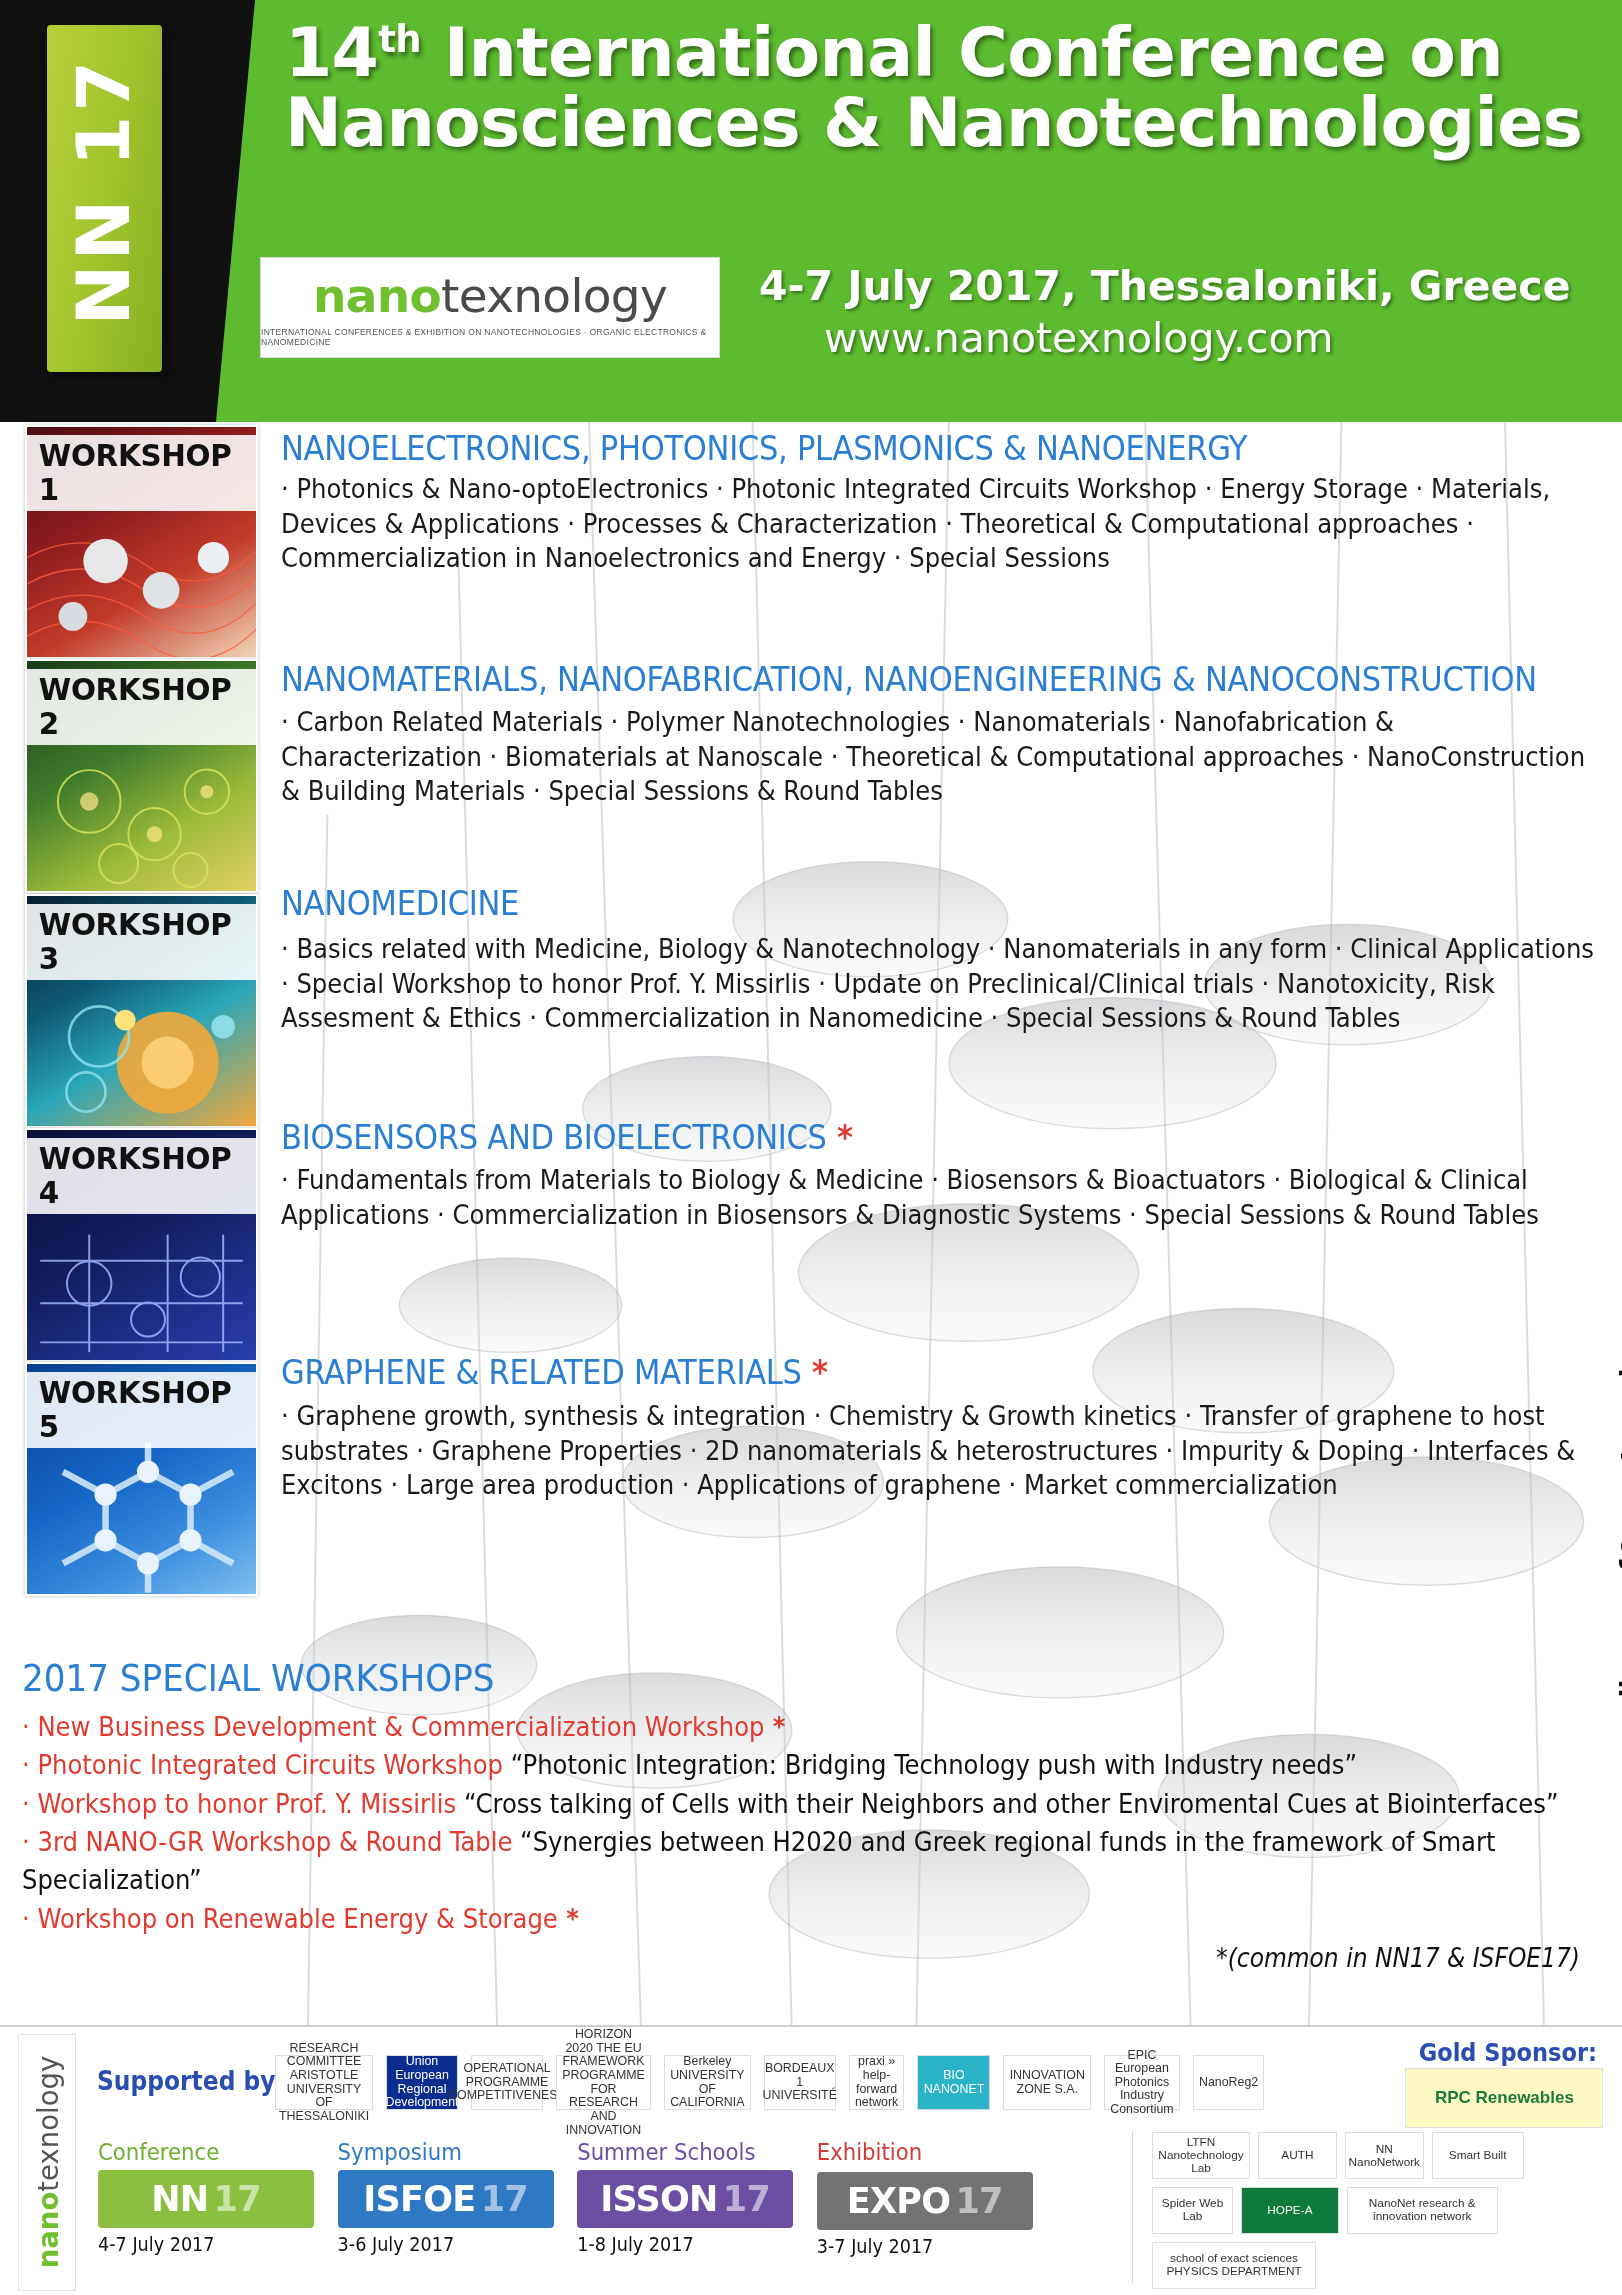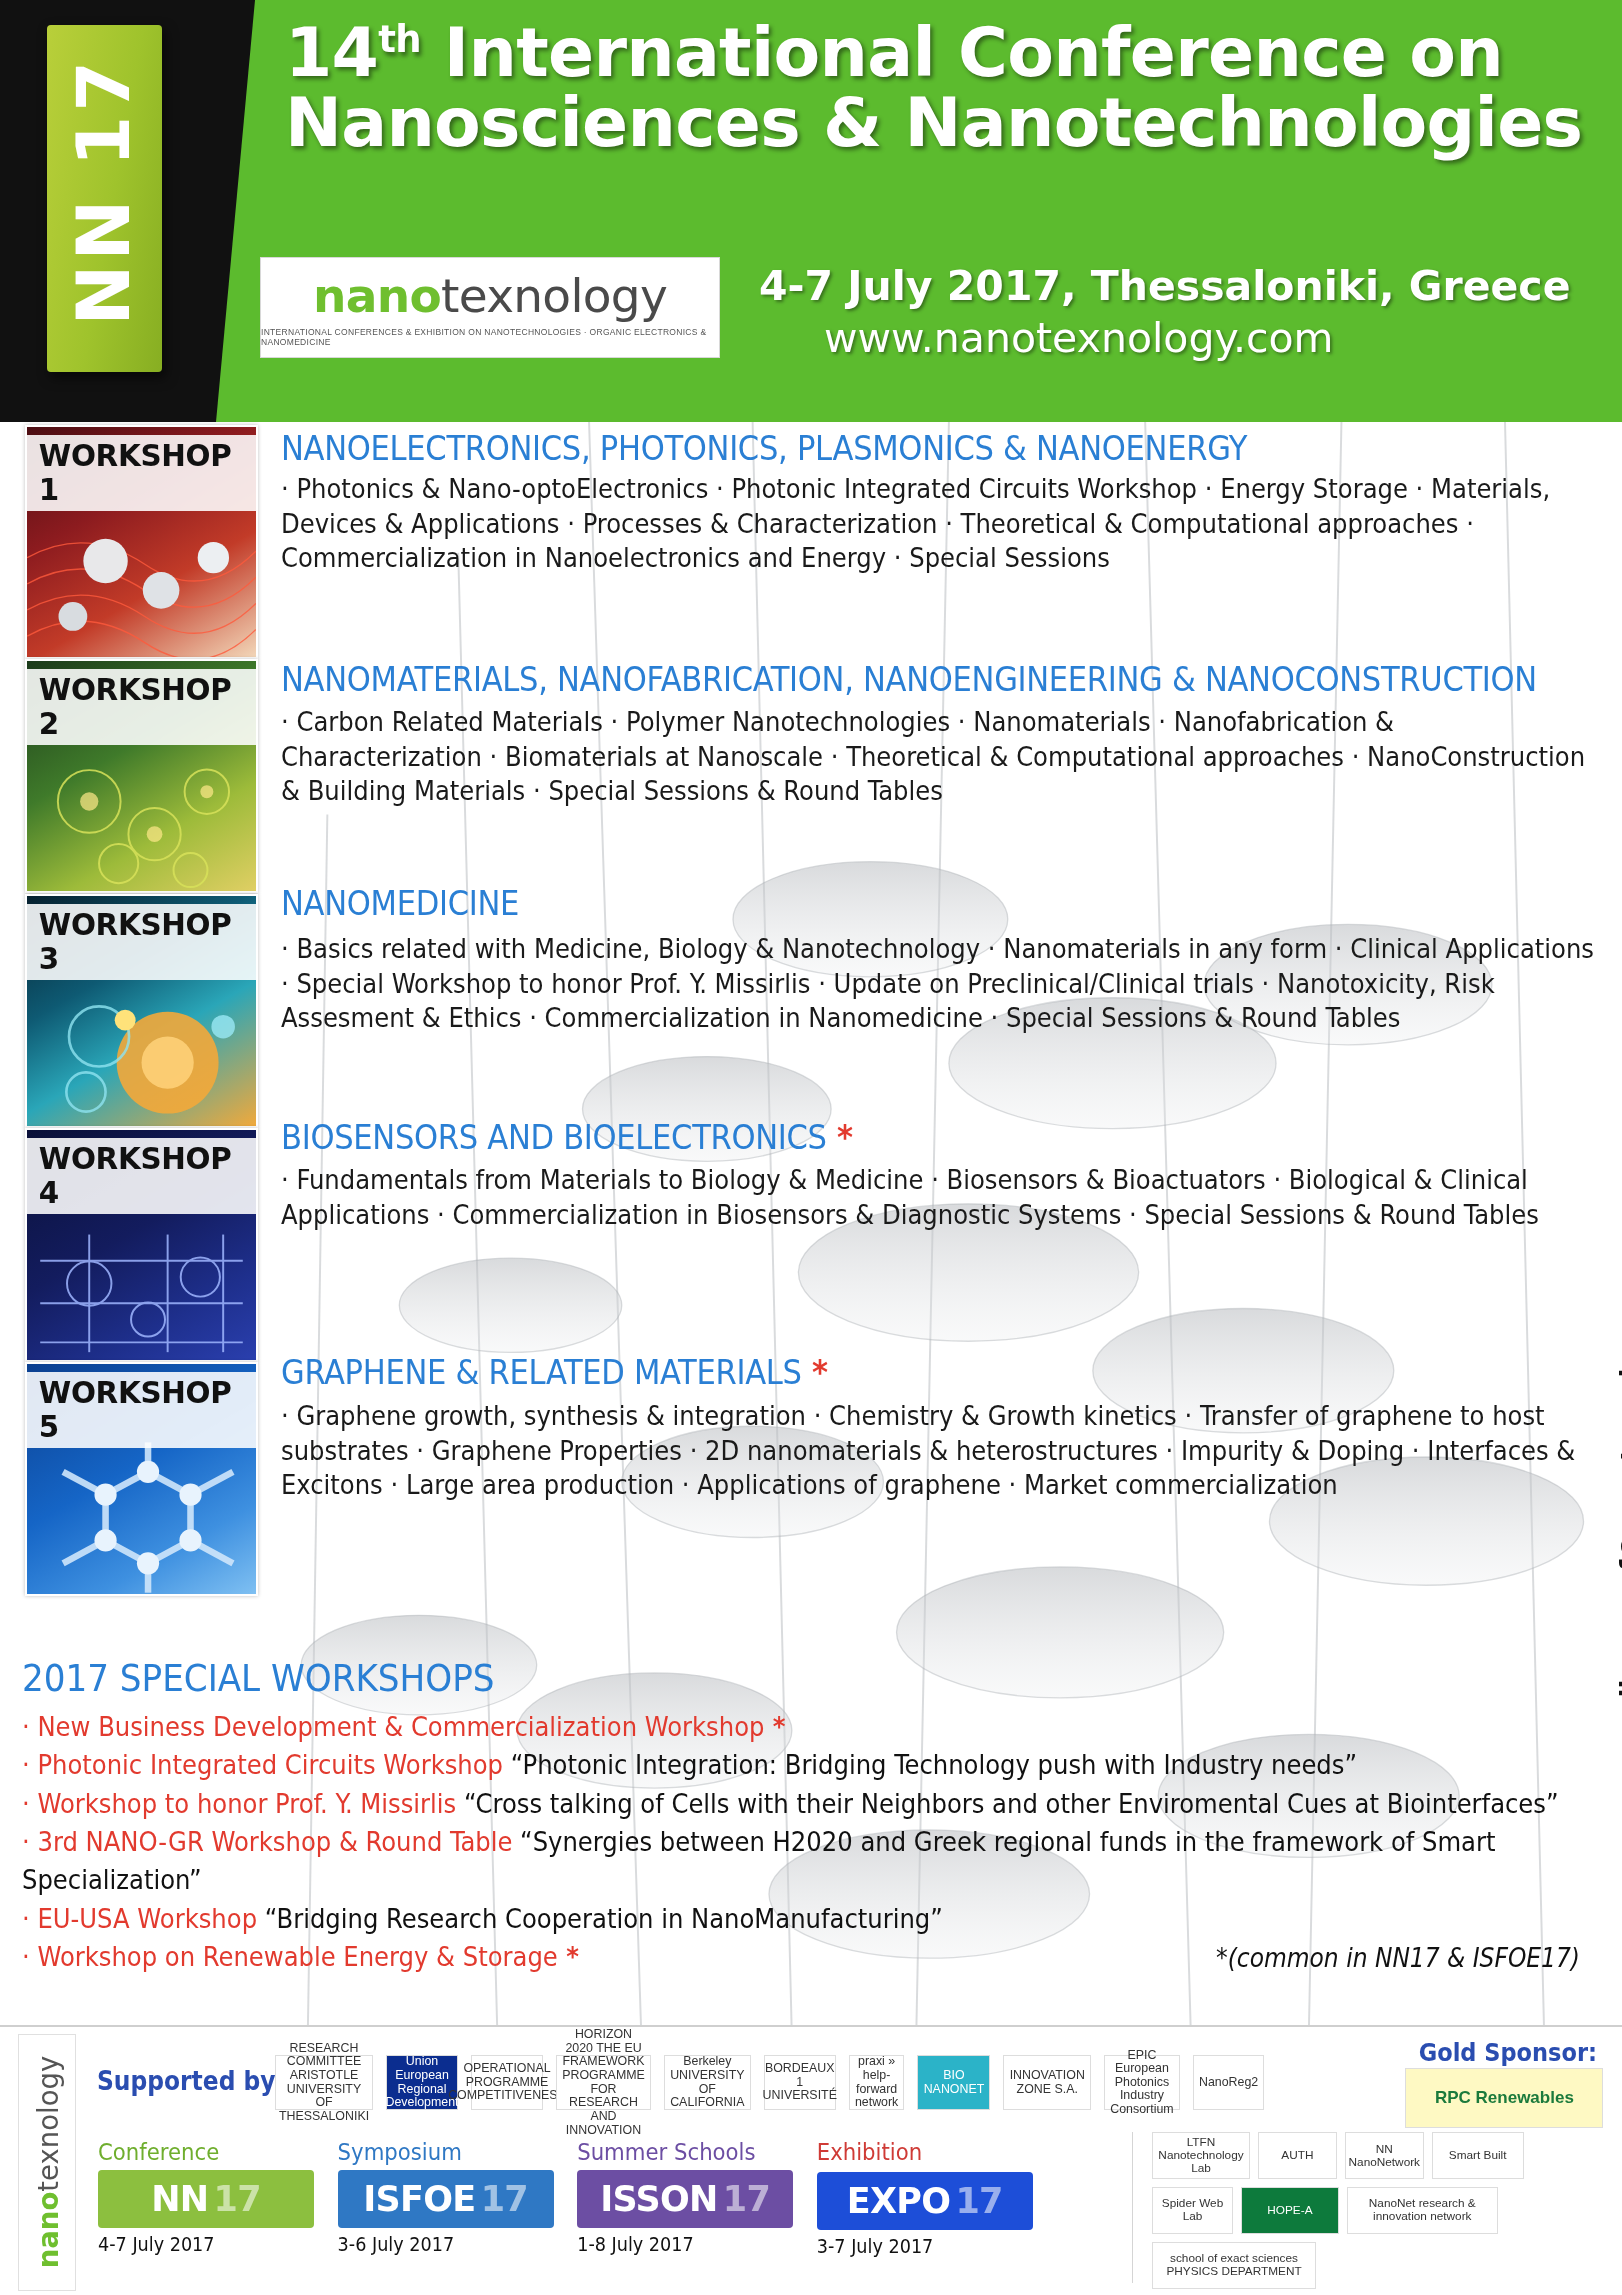--- a/index.html
+++ b/index.html
@@ -428,24 +428,20 @@
       <li>
         <span class="red">·</span>
         <span class="red">Workshop to honor Prof. Y. Missirlis</span><span> “Cross talking of Cells with their Neighbors and other Enviromental Cues at Biointerfaces”</span>
       </li>
       <li>
         <span class="red">·</span>
         <span class="red">3rd NANO-GR Workshop &amp; Round Table</span><span> “Synergies between H2020 and Greek regional funds in the framework of Smart Specialization”</span>
       </li>
       <li>
         <span class="red">·</span>
-        <span class="red">EU-USA Workshop</span><span> “Bridging Research Cooperation in NanoManufacturing”</span>
-      </li>
-      <li>
-        <span class="red">·</span>
         <span class="red">Workshop on Renewable Energy &amp; Storage</span><span class="star"> *</span>
       </li>
     </ul>
     <div class="special-note">*(common in NN17 &amp; ISFOE17)</div>
   </div>
 
   <div class="footer">
 
     <div class="footer-left-bar">
       <span>
@@ -500,21 +496,21 @@
       <div class="event">
         <div class="ev-kind" style="color:#6c4ea3;">Summer Schools</div>
         <div class="ev-badge" style="background:#6c4ea3;">
           <span>ISSON</span>
             <em>17</em>
         </div>
         <div class="ev-date">1-8 July 2017</div>
       </div>
       <div class="event">
         <div class="ev-kind" style="color:#cf3b36;">Exhibition</div>
-        <div class="ev-badge" style="background:#1d4ed8;margin-top:6px;">
+        <div class="ev-badge" style="background:#737373;margin-top:6px;">
           <span>EXPO</span>
             <em>17</em>
         </div>
         <div class="ev-date">3-7 July 2017</div>
       </div>
     </div>
 
     <div class="divider-v"></div>
 
     <div class="org-logos">

